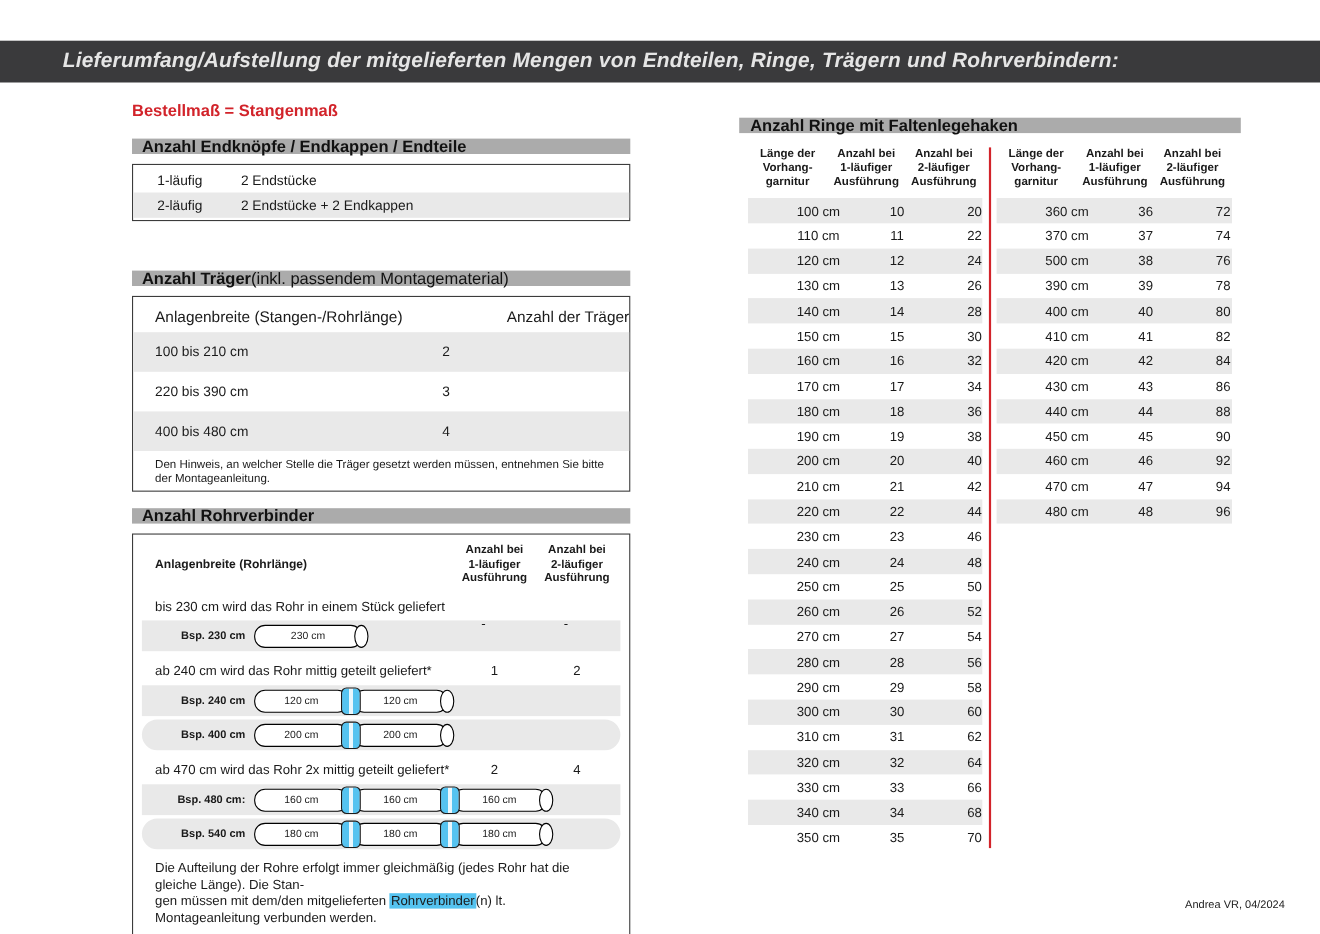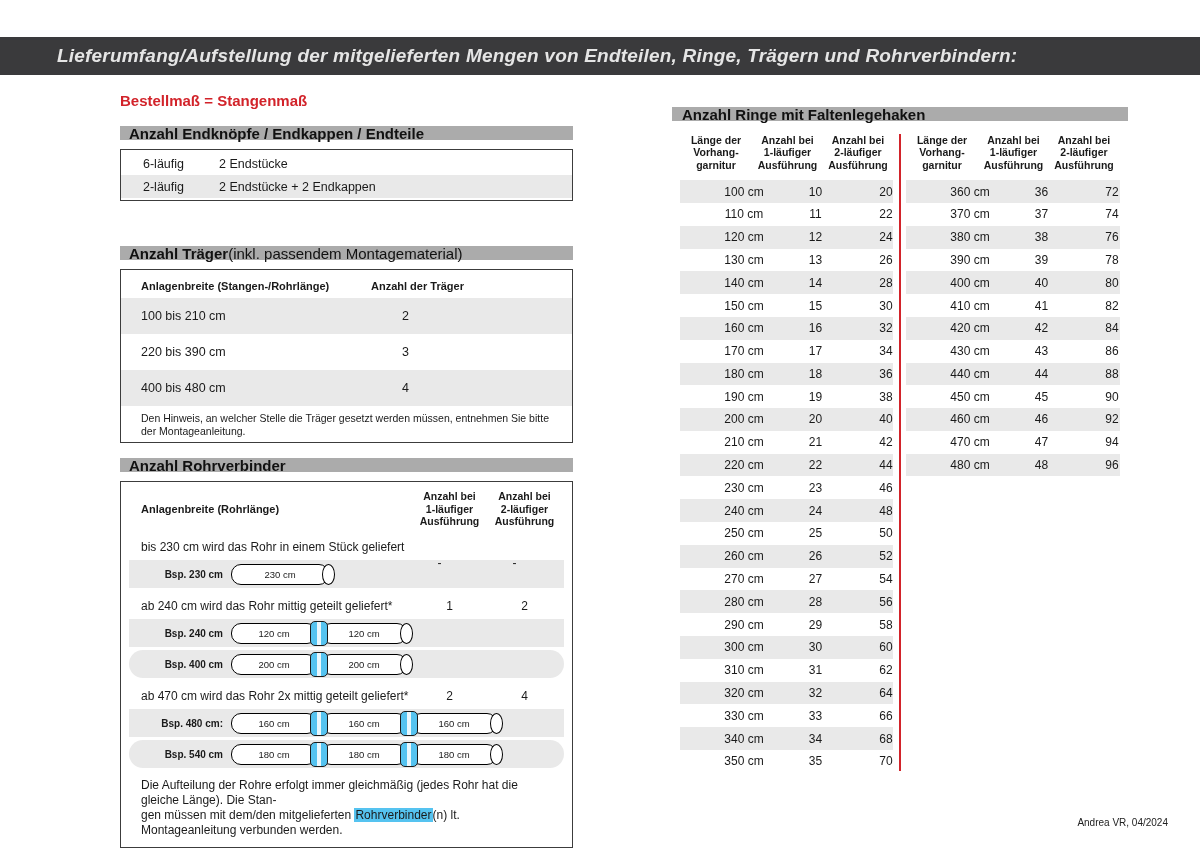--- a/index.html
+++ b/index.html
@@ -24,21 +24,21 @@
   .sec-bar.m1{margin-top:17px;}
   .sec-bar.m2{margin-top:45px;}
   .sec-bar.m3{margin-top:15px;}
   .box{border:1px solid #3c3c3c;margin-top:9px;background:#fff;}
   .box.b1{padding:2px 0;}
   .t1-row{display:flex;height:23px;align-items:center;font-size:12.5px;}
   .t1-c1{margin-left:22px;width:76px;}
   .t1-c2{flex:1;}
   .shade{background:var(--row_gray);}
 
-  .t2-head{display:flex;font-weight:bold;font-size:11px;padding:10px 0 6px;}
+  .t2-head{display:flex;font-weight:normal;font-size:14px;padding:10px 0 6px;justify-content:space-between;}
   .t2-head .h1{margin-left:20px;width:230px;}
   .t2-row{display:flex;height:36px;align-items:center;font-size:12.5px;}
   .t2-row .c1{margin-left:20px;flex:1;}
   .t2-row .c2{width:170px;}
   .t2-note{margin:6px 20px 4px;font-size:10.5px;line-height:1.25;white-space:pre-line;}
 
   .r3-head{display:flex;align-items:center;padding-top:8px;}
   .r3-h1{flex:1;padding-left:20px;font-weight:bold;font-size:11px;}
   .r3-hvals{display:flex;margin-right:10px;}
   .r3-hv{width:75px;text-align:center;font-weight:bold;font-size:10.5px;line-height:1.18;white-space:pre-line;}
@@ -86,21 +86,21 @@
 
   <div class="subtitle">Bestellmaß = Stangenmaß</div>
 
   <div class="sec-bar m1">
     <span>Anzahl Endknöpfe / Endkappen / Endteile</span>
   </div>
   <div class="box b1">
     <div>
 
         <div class="t1-row">
-          <div class="t1-c1">6-läufig</div>
+          <div class="t1-c1">1-läufig</div>
           <div class="t1-c2">2 Endstücke</div>
         </div>
 
         <div class="t1-row shade">
           <div class="t1-c1">2-läufig</div>
           <div class="t1-c2">2 Endstücke + 2 Endkappen</div>
         </div>
       </div>
   </div>
 
@@ -430,21 +430,21 @@
             <div>72</div>
           </div>
 
           <div class="ring-row">
             <div>370 cm</div>
             <div>37</div>
             <div>74</div>
           </div>
 
           <div class="ring-row shade">
-            <div>380 cm</div>
+            <div>500 cm</div>
             <div>38</div>
             <div>76</div>
           </div>
 
           <div class="ring-row">
             <div>390 cm</div>
             <div>39</div>
             <div>78</div>
           </div>
 

